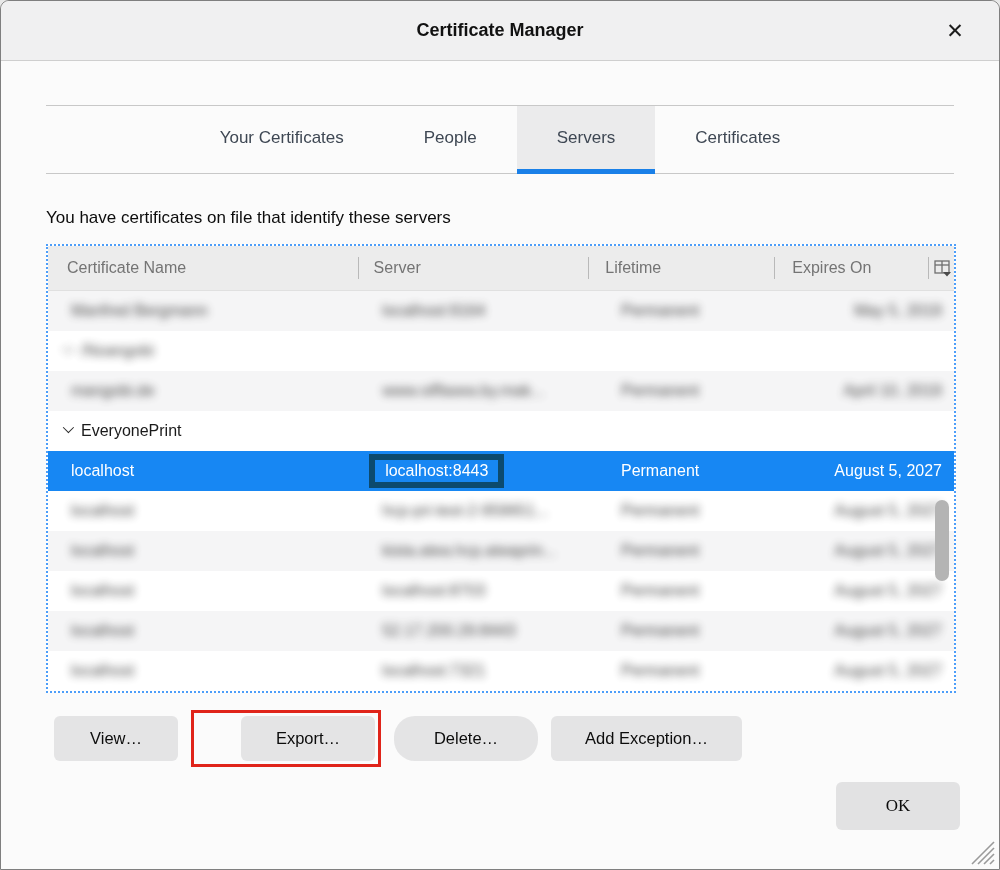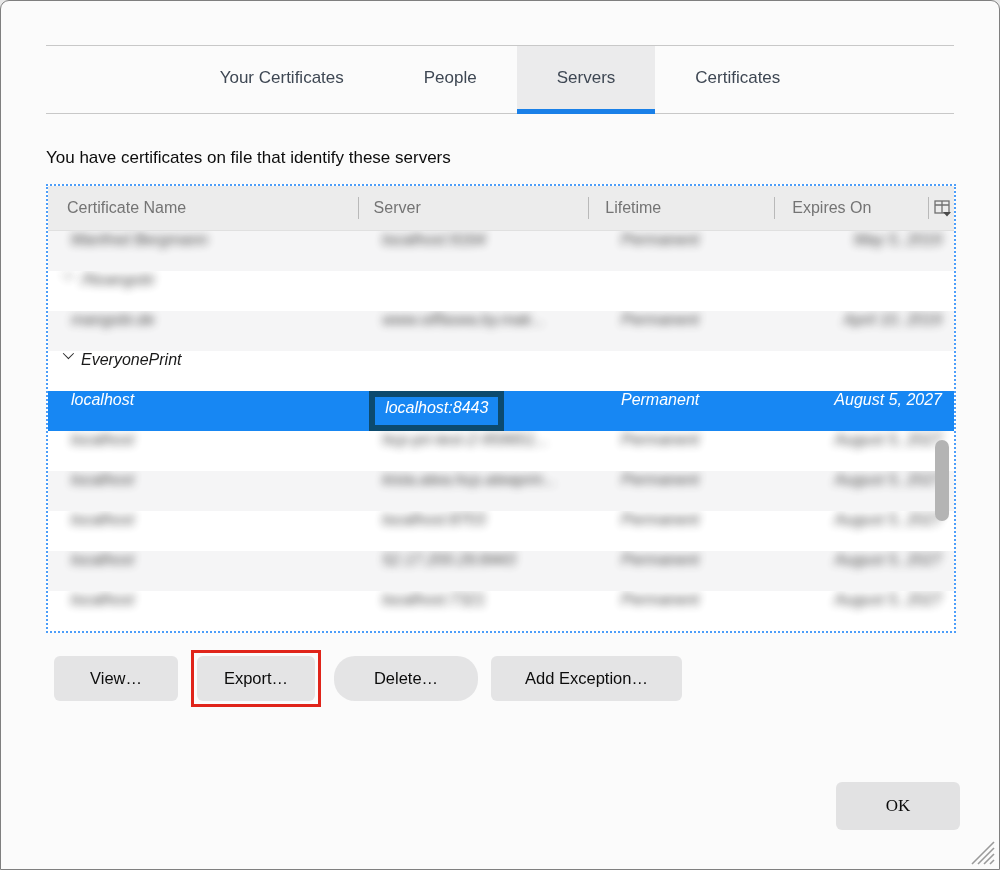--- a/index.html
+++ b/index.html
@@ -56,21 +56,21 @@
   .c1 { width:285px; padding-left:19px; }
   .c2 { width:242px; padding-left:16px;margin-left:38px; }
   .c3 { width:195px; padding-left:17px; }
   .c4 { width:161px; padding-left:18px; }
   .hcell.picker { margin-left:auto; width:27px; padding-left:6px; cursor:pointer; }
 
   .rows { height:400px; overflow:hidden; }
   .row { height:40px; display:flex; align-items:center; font-size:16px; color:#1a1a1a; cursor:default; }
   .row.gray { background:#f5f5f6; }
   .row.selected { background:#1787f3; color:#fff; }
-  .cell { height:100%; display:flex; overflow:hidden; white-space:nowrap;font-style:italic; }
+  .cell { height:100%; display:flex; align-items:center; overflow:hidden; white-space:nowrap; }
   .cell.c1 { padding-left:23px; }
   .cell.c1.group { padding-left:13px; }
   .cell.c4 { justify-content:flex-end; padding-right:12px; padding-left:4px; }
   .chevron {
     width:8px; height:8px; border-right:1.8px solid #2a2a2a; border-bottom:1.8px solid #2a2a2a;
     transform:rotate(45deg) translateY(-2px); margin:0 10px 4px 2px; flex:0 0 auto;
   }
   .blur { filter:blur(4px); opacity:.8; }
 
   .red-box { border:6px solid #0c4a6e; padding:2px 10px; margin-left:-13px; }
@@ -80,38 +80,42 @@
     background:#b4b4b4; border-radius:7px;
   }
 
   
   .actions { margin:17px 0 0 53px; display:flex; align-items:center; gap:13px; }
   .btn {
     height:45px; background:#e4e4e5; border:none; border-radius:6px;
     font-size:16.5px; color:#0c0c0c; font-family:inherit; padding:0 10px; cursor:pointer;
   }
   .btn.w-view { width:124px; }
-  .btn.w-export { width:118px; }
+  .btn.w-export { width:134px;margin-left:44px; }
   .btn.w-delete { width:144px;border-radius:21px; }
   .btn.w-addex { width:191px; }
   .red-wrap { border:3px solid #e0241a; padding:3px; }
 
   .ok-btn {
     position:absolute; right:39px; bottom:39px; width:124px; height:48px;
     background:#e2e2e3; border:none; border-radius:6px; font-size:17px;
     color:#0c0c0c; font-family:Liberation Serif, serif; cursor:pointer;
   }
 
   .resize-grip { position:absolute; right:3px; bottom:4px; }
 </style>
 </head>
 <body>
 
 <div class="dialog">
 
+  <div class="titlebar">
+    <div class="title">Certificate Manager</div>
+    <button class="close-btn">✕</button>
+  </div>
 
   <div class="tabstrip" id="tabs">
       <div class="tab">Your Certificates</div>
       <div class="tab">People</div>
       <div class="tab selected">Servers</div>
       <div class="tab">Certificates</div>
     </div>
 
   <div class="description">You have certificates on file that identify these servers</div>
 

